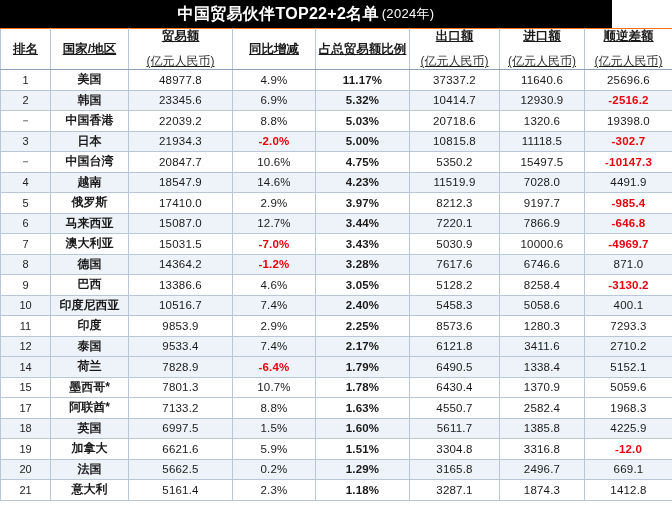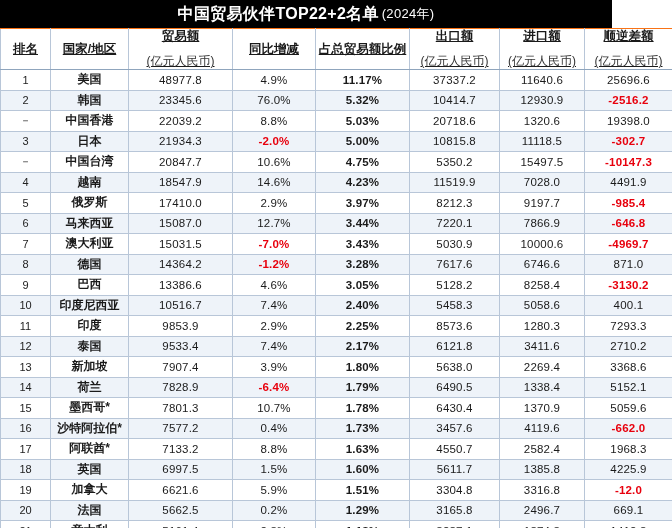--- a/index.html
+++ b/index.html
@@ -129,21 +129,21 @@
           <td class="num">4.9%</td>
           <td class="pct num">11.17%</td>
           <td class="num">37337.2</td>
           <td class="num">11640.6</td>
           <td class="num">25696.6</td>
         </tr>
         <tr class="alt">
           <td class="rank">2</td>
           <td class="country">韩国</td>
           <td class="num">23345.6</td>
-          <td class="num">76.0%</td>
+          <td class="num">6.9%</td>
           <td class="pct num">5.32%</td>
           <td class="num">10414.7</td>
           <td class="num">12930.9</td>
           <td class="num neg">-2516.2</td>
         </tr>
         <tr>
           <td class="rank">－</td>
           <td class="country">中国香港</td>
           <td class="num">22039.2</td>
           <td class="num">8.8%</td>
@@ -255,60 +255,40 @@
         <tr class="alt">
           <td class="rank">12</td>
           <td class="country">泰国</td>
           <td class="num">9533.4</td>
           <td class="num">7.4%</td>
           <td class="pct num">2.17%</td>
           <td class="num">6121.8</td>
           <td class="num">3411.6</td>
           <td class="num">2710.2</td>
         </tr>
-        <tr>
-          <td class="rank">13</td>
-          <td class="country">新加坡</td>
-          <td class="num">7907.4</td>
-          <td class="num">3.9%</td>
-          <td class="pct num">1.80%</td>
-          <td class="num">5638.0</td>
-          <td class="num">2269.4</td>
-          <td class="num">3368.6</td>
-        </tr>
         <tr class="alt">
           <td class="rank">14</td>
           <td class="country">荷兰</td>
           <td class="num">7828.9</td>
           <td class="num neg">-6.4%</td>
           <td class="pct num">1.79%</td>
           <td class="num">6490.5</td>
           <td class="num">1338.4</td>
           <td class="num">5152.1</td>
         </tr>
         <tr>
           <td class="rank">15</td>
           <td class="country">墨西哥*</td>
           <td class="num">7801.3</td>
           <td class="num">10.7%</td>
           <td class="pct num">1.78%</td>
           <td class="num">6430.4</td>
           <td class="num">1370.9</td>
           <td class="num">5059.6</td>
         </tr>
-        <tr class="alt">
-          <td class="rank">16</td>
-          <td class="country">沙特阿拉伯*</td>
-          <td class="num">7577.2</td>
-          <td class="num">0.4%</td>
-          <td class="pct num">1.73%</td>
-          <td class="num">3457.6</td>
-          <td class="num">4119.6</td>
-          <td class="num neg">-662.0</td>
-        </tr>
         <tr>
           <td class="rank">17</td>
           <td class="country">阿联酋*</td>
           <td class="num">7133.2</td>
           <td class="num">8.8%</td>
           <td class="pct num">1.63%</td>
           <td class="num">4550.7</td>
           <td class="num">2582.4</td>
           <td class="num">1968.3</td>
         </tr>

